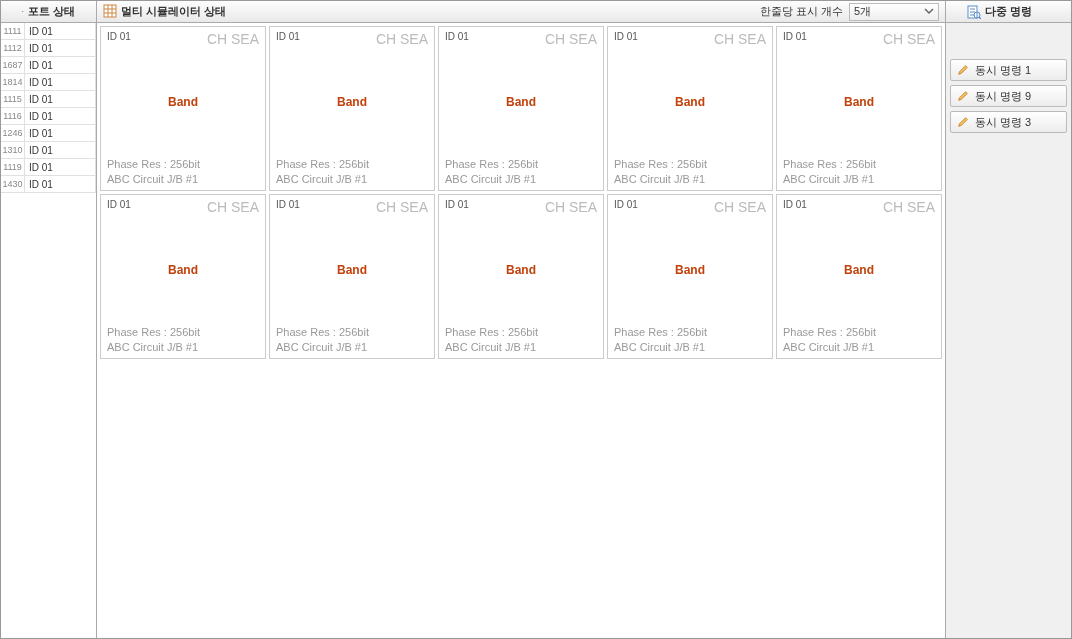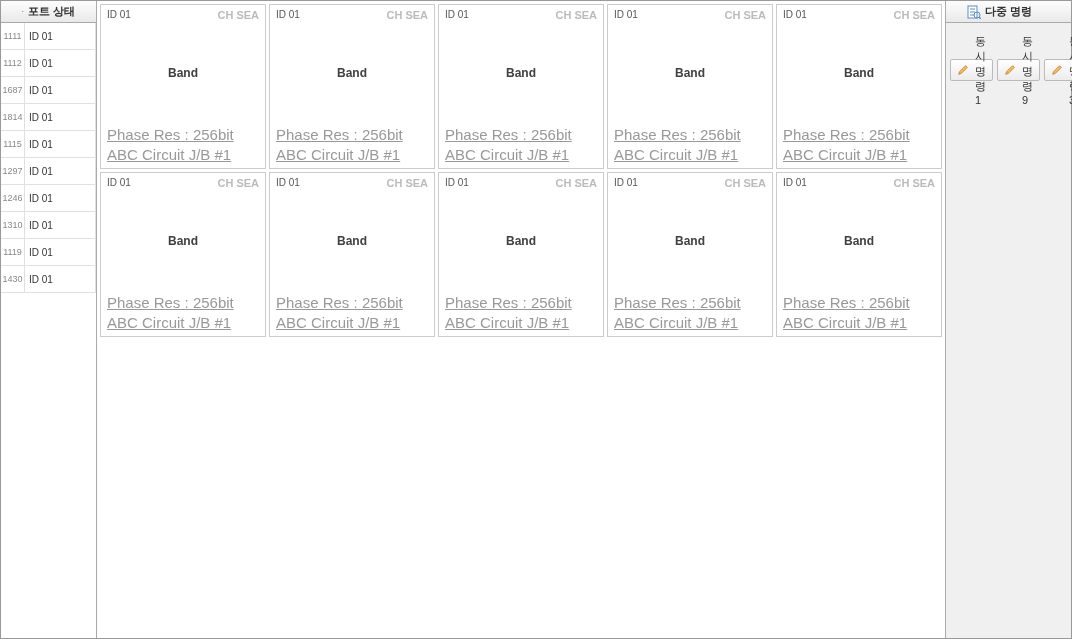--- a/index.html
+++ b/index.html
@@ -41,21 +41,21 @@
     .panel-header .icon-box {
       width: 14px; height: 14px;
       display: inline-flex; align-items: center; justify-content: center;
     }
     .port-list {
       flex: 1;
       overflow-y: auto;
     }
     .port-row {
       display: flex;
-      height: 27px;
+      height: 17px;
       border-bottom: 1px solid #e0e0e0;
       align-items: center;
     }
     .port-num {
       width: 24px;
       text-align: center;
       font-size: 9px;
       color: #888;
       border-right: 1px solid #e0e0e0;
       height: 100%;
@@ -129,48 +129,48 @@
       flex-direction: column;
       padding: 4px 6px;
       background: #fff;
       font-size: 10px;
     }
     .sim-card-top {
       display: flex;
       justify-content: space-between;
       color: #555;
     }
-    .sim-card-top .ch { color: #bbb; font-size: 11px; font-weight: bold; }
+    .sim-card-top .ch { color: #bbb; font-size: 14px; }
     .sim-card-band {
       flex: 1;
       display: flex;
       align-items: center;
       justify-content: center;
       font-weight: bold;
       font-size: 12px;
-      color: #404040;
+      color: #c2410c;
     }
     .sim-card-bottom {
       color: #999;
-      font-size: 15px;
+      font-size: 11px;
       line-height: 1.3;
-      text-decoration: underline;
     }
     
     .right-panel {
       width: 125px;
       display: flex;
       flex-direction: column;
       background: #f0f0f0;
       gap: 32px;
     }
     .right-panel .panel-header { border-bottom: 1px solid #aaa; }
     .cmd-list {
       padding: 4px;
       display: flex;
+      flex-direction: column;
       gap: 4px;
     }
     .cmd-btn {
       height: 22px;
       border: 1px solid #bbb;
       border-radius: 2px;
       background: linear-gradient(#fff,#ececec);
       display: flex;
       align-items: center;
       gap: 6px;
@@ -218,21 +218,21 @@
         </div>
         <div class="port-row">
           <div class="port-num">1814</div>
           <div class="port-id">ID 01</div>
         </div>
         <div class="port-row">
           <div class="port-num">1115</div>
           <div class="port-id">ID 01</div>
         </div>
         <div class="port-row">
-          <div class="port-num">1297</div>
+          <div class="port-num">1116</div>
           <div class="port-id">ID 01</div>
         </div>
         <div class="port-row">
           <div class="port-num">1246</div>
           <div class="port-id">ID 01</div>
         </div>
         <div class="port-row">
           <div class="port-num">1310</div>
           <div class="port-id">ID 01</div>
         </div>
@@ -241,20 +241,42 @@
           <div class="port-id">ID 01</div>
         </div>
         <div class="port-row">
           <div class="port-num">1430</div>
           <div class="port-id">ID 01</div>
         </div>
       </div>
   </div>
 
   <div class="center-panel">
+    <div class="center-header">
+      <span class="icon-box" style="margin-right:4px;">
+        <svg viewBox="0 0 14 14" width="14" height="14">
+            <rect x="1" y="1" width="12" height="12" fill="#fff" stroke="#cc8844"></rect>
+            <line x1="1" y1="5" x2="13" y2="5" stroke="#cc8844"></line>
+            <line x1="1" y1="9" x2="13" y2="9" stroke="#cc8844"></line>
+            <line x1="5" y1="1" x2="5" y2="13" stroke="#cc8844"></line>
+            <line x1="9" y1="1" x2="9" y2="13" stroke="#cc8844"></line>
+          </svg>
+      </span>
+      <span class="title">멀티 시뮬레이터 상태</span>
+      <span class="spacer"></span>
+      <span class="count-label">한줄당 표시 개수</span>
+      <div class="count-select">
+        <span>5개</span>
+        <span>
+          <svg viewBox="0 0 10 10">
+              <path d="M1 3 L5 7 L9 3" fill="none" stroke="#666" stroke-width="1.5"></path>
+            </svg>
+        </span>
+      </div>
+    </div>
     <div class="sim-grid-wrap">
       <div class="sim-grid" id="sim-grid">
           <div class="sim-card">
             <div class="sim-card-top">
               <span>ID 01</span>
               <span class="ch">CH SEA</span>
             </div>
             <div class="sim-card-band">Band</div>
             <div class="sim-card-bottom">
               <div>Phase Res : 256bit</div>

